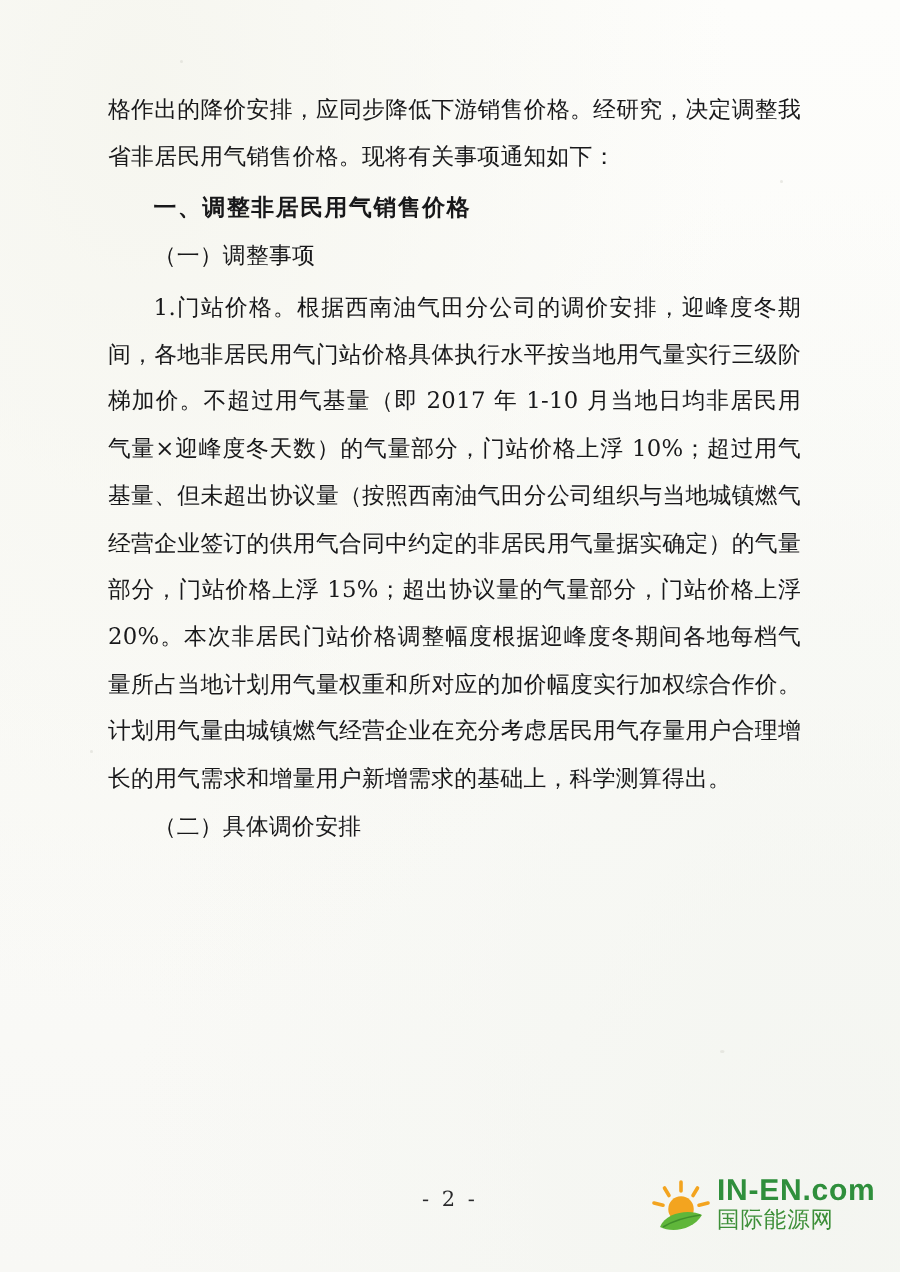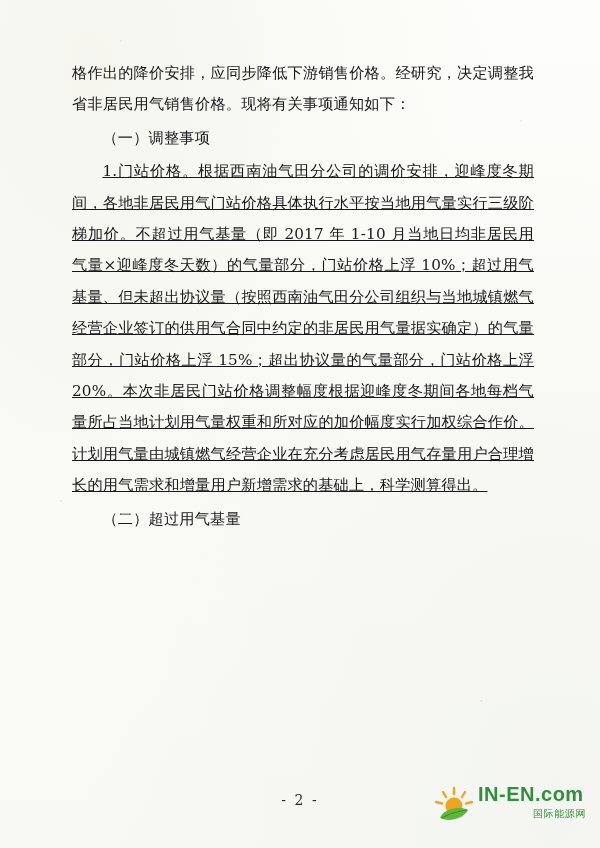--- a/index.html
+++ b/index.html
@@ -37,29 +37,29 @@
     margin: 0 0 2px 0;
     font-size: 15.2px;
     line-height: 31.4px;
     color: #18181a;
     text-align: justify;
     text-justify: inter-ideograph;
     letter-spacing: 0.2px;
   }
   p.indent {
     text-indent: 2em;
-    text-decoration: underline;
   }
   p.heading {
     text-indent: 2em;
     font-weight: bold;
     letter-spacing: 1.1px;
   }
   p.subheading {
     text-indent: 2em;
+    font-family: Liberation Mono, monospace;
   }
   .page-number {
     position: absolute;
     left: 0;
     right: 0;
     top: 792px;
     text-align: center;
     font-size: 14px;
     color: #2a2a2c;
     font-family: "DejaVu Serif", "Liberation Serif", serif;
@@ -92,26 +92,25 @@
     font-weight: bold;
     letter-spacing: 0.5px;
     color: #2f8f3c;
     line-height: 20px;
   }
   .wm-en .dot {
     color: #2f8f3c;
   }
   .wm-cn {
     font-family: Liberation Sans, sans-serif;
-    font-size: 10px;
+    font-size: 15px;
     color: #3d8f38;
     letter-spacing: 0.6px;
     line-height: 18px;
     margin-top: 1px;
-    text-align: right;
   }
   .speck {
     position: absolute;
     background: #d8d8d2;
     border-radius: 50%;
     opacity: 0.55;
   }
 </style>
 </head>
 <body>
@@ -119,23 +118,24 @@
 <div class="page">
   <div class="scan-tint"></div>
 
   <div class="speck" style="left:120px; top:40px; width:2px; height:2px;"></div>
   <div class="speck" style="left:520px; top:120px; width:2px; height:2px;"></div>
   <div class="speck" style="left:60px; top:500px; width:2px; height:2px;"></div>
   <div class="speck" style="left:480px; top:700px; width:3px; height:2px;"></div>
 
   <div class="content">
     <p class="">格作出的降价安排，应同步降低下游销售价格。经研究，决定调整我省非居民用气销售价格。现将有关事项通知如下：</p>
+    <p class="heading">一、调整非居民用气销售价格</p>
     <p class="subheading">（一）调整事项</p>
     <p class="indent">1.门站价格。根据西南油气田分公司的调价安排，迎峰度冬期间，各地非居民用气门站价格具体执行水平按当地用气量实行三级阶梯加价。不超过用气基量（即 2017 年 1-10 月当地日均非居民用气量×迎峰度冬天数）的气量部分，门站价格上浮 10%；超过用气基量、但未超出协议量（按照西南油气田分公司组织与当地城镇燃气经营企业签订的供用气合同中约定的非居民用气量据实确定）的气量部分，门站价格上浮 15%；超出协议量的气量部分，门站价格上浮 20%。本次非居民门站价格调整幅度根据迎峰度冬期间各地每档气量所占当地计划用气量权重和所对应的加价幅度实行加权综合作价。计划用气量由城镇燃气经营企业在充分考虑居民用气存量用户合理增长的用气需求和增量用户新增需求的基础上，科学测算得出。</p>
-    <p class="subheading">（二）超过用气基量</p>
+    <p class="subheading">（二）具体调价安排</p>
   </div>
 
   <div class="page-number">- 2 -</div>
 
   <div class="watermark">
     <svg class="wm-sun" viewBox="0 0 40 40">
       <g stroke="#f3a41f" stroke-width="2.4" stroke-linecap="round">
         <line x1="20" y1="2" x2="20" y2="8"></line>
         <line x1="31" y1="6" x2="28" y2="11"></line>
         <line x1="38" y1="16" x2="32" y2="17.5"></line>

